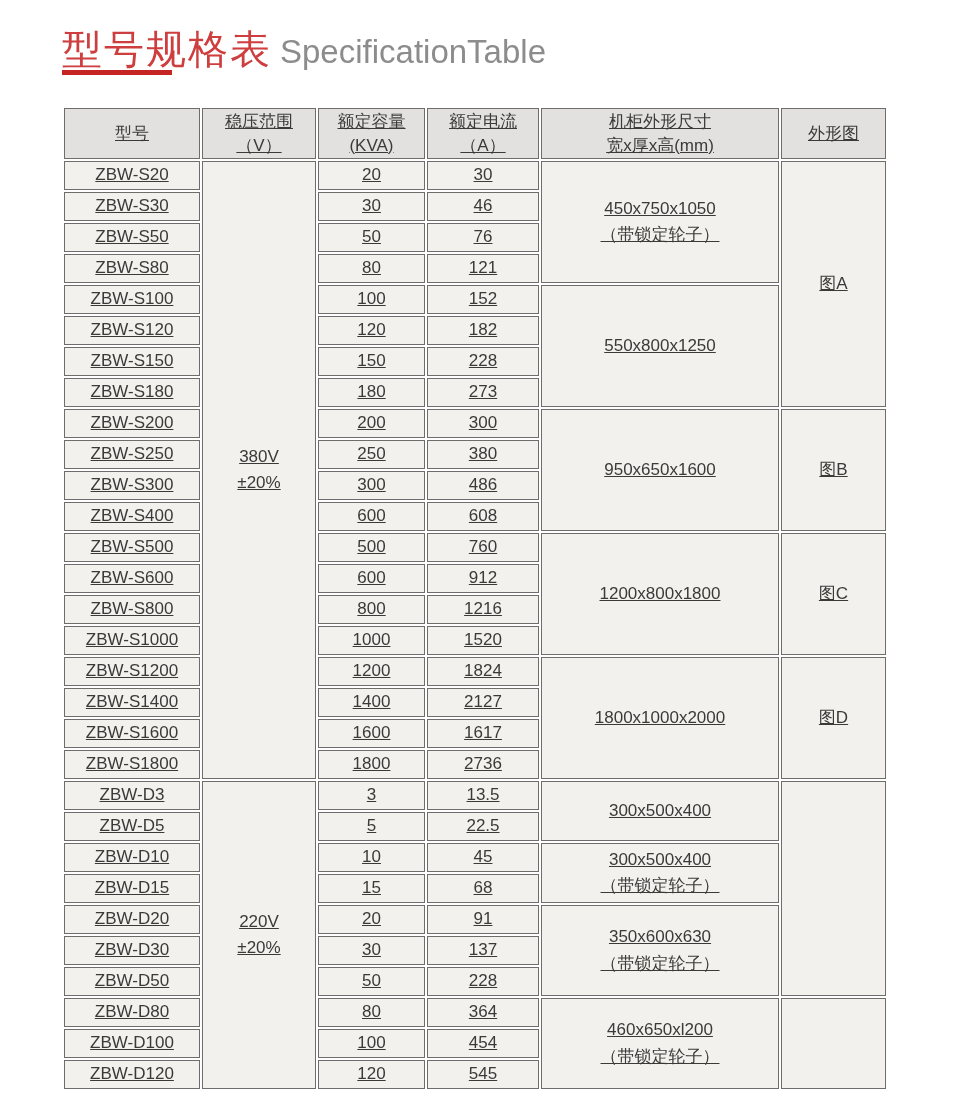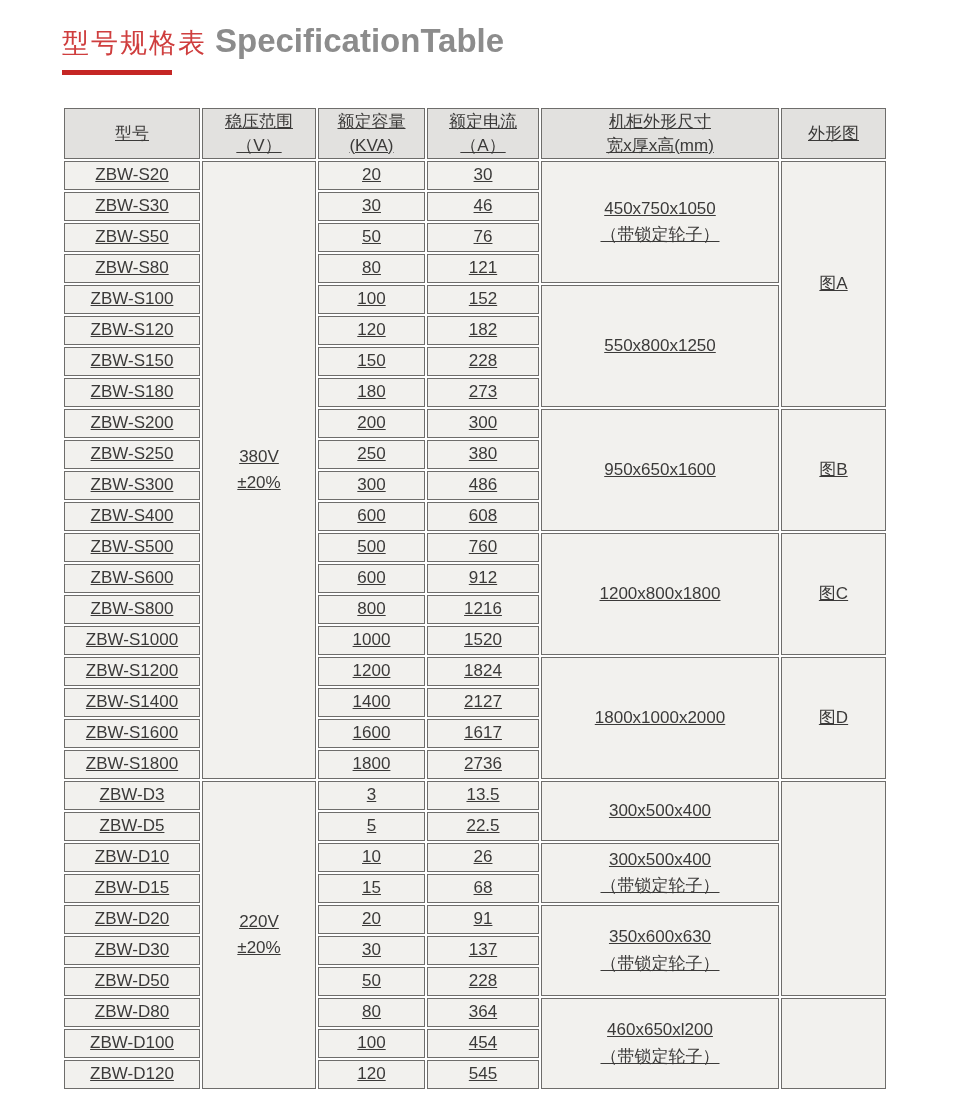--- a/index.html
+++ b/index.html
@@ -8,22 +8,22 @@
     width: 960px; height: 1112px;
     font-family: "Liberation Sans", "DejaVu Sans", sans-serif;
     color: #3b3a39;
     position: relative;
     overflow: hidden;
   }
   .page { position: absolute; left: 0; top: 0; width: 960px; height: 1112px; background: #ffffff; }
 
   
   .title-row { position: absolute; left: 62px; top: 22px; white-space: nowrap; }
-  .title-zh { color: #cf3e3e; font-size: 27px; letter-spacing: 2px; font-weight: 500; }
-  .title-en { color: #8c8c8c; font-size: 33px; margin-left: 8px; font-weight: 700; letter-spacing: 0px; }
+  .title-zh { color: #cf3e3e; font-size: 40px; letter-spacing: 2px; font-weight: 500; }
+  .title-en { color: #8c8c8c; font-size: 33px; margin-left: 8px; font-weight: 400; letter-spacing: 0px; }
   .title-underline { position: absolute; left: 62px; top: 70px; width: 110px; height: 5px; background: #c52624; }
 
   
   table.spec-table {
     position: absolute; left: 62px; top: 106px;
     width: 826px;
     border-collapse: separate;
     border-spacing: 2px;
     table-layout: fixed;
     text-decoration: underline;
@@ -195,21 +195,21 @@
           <td class="merged" rowspan="7"></td>
         </tr>
         <tr>
           <td>ZBW-D5</td>
           <td>5</td>
           <td>22.5</td>
         </tr>
         <tr>
           <td>ZBW-D10</td>
           <td>10</td>
-          <td>26</td>
+          <td>45</td>
           <td class="merged" rowspan="2">300x500x400<br>（带锁定轮子）</td>
         </tr>
         <tr>
           <td>ZBW-D15</td>
           <td>15</td>
           <td>68</td>
         </tr>
         <tr>
           <td>ZBW-D20</td>
           <td>20</td>

